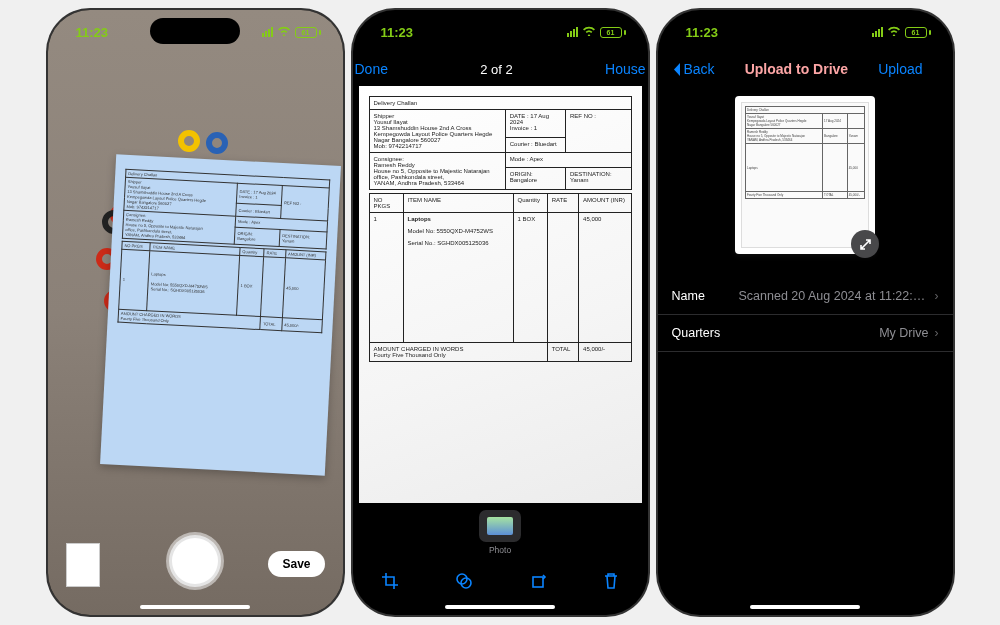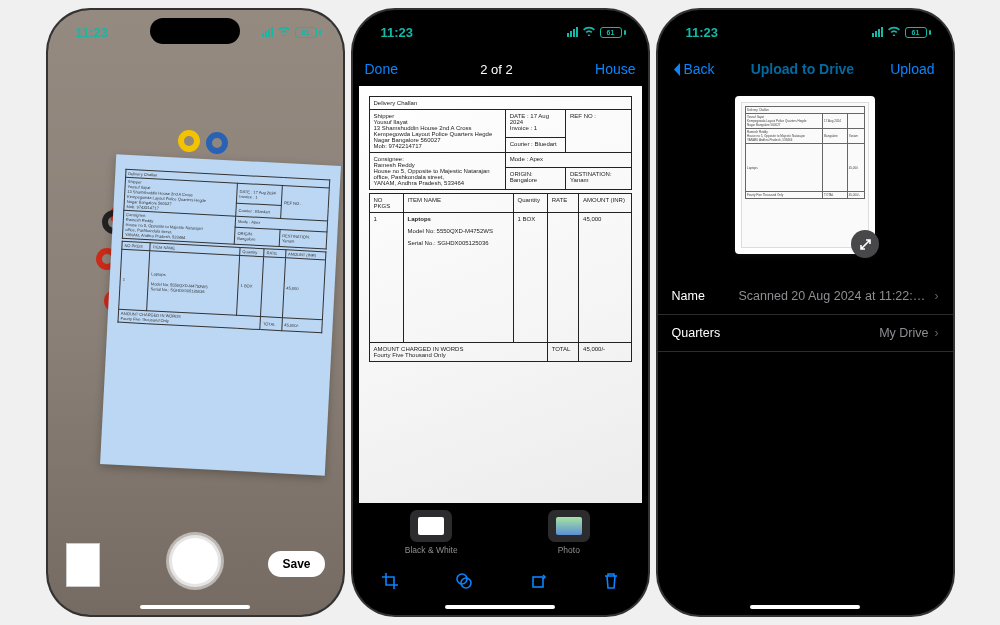--- a/index.html
+++ b/index.html
@@ -39,21 +39,21 @@
     top: 0; left: 0; right: 0;
     height: 44px;
     display: flex;
     justify-content: space-between;
     align-items: center;
     padding: 0 22px 0 28px;
     z-index: 40;
     font-size: 13px;
     font-weight: 600;
   }
-  .status-bar.light { color: #14b8a6; }
+  .status-bar.light { color: #84cc16; }
   .status-right { display:flex; align-items:center; gap:4px; font-size:11px; }
   .battery { display:inline-flex; align-items:center; gap:2px; }
   .bat-shell {
     width: 22px; height: 11px; border:1px solid currentColor; border-radius:3px;
     display:flex; align-items:center; padding:1px; font-size:7px; font-weight:700;
     justify-content:center;
   }
   .bat-tip { width:2px; height:5px; background: currentColor; border-radius:1px; }
   .bars { display:inline-flex; gap:1px; align-items:flex-end; }
   .bars i { width:2px; background: currentColor; display:block; }
@@ -102,21 +102,21 @@
   .save-pill {
     position:absolute; bottom:38px; right:18px;
     background:#fff; color:#000; font-size:12px; font-weight:600;
     padding:6px 14px; border-radius:14px;
   }
 
   
   .rev-top {
     position:absolute; top:44px; left:0; right:0; height:30px;
     display:flex; justify-content:space-between; align-items:center;
-    padding:0 12px; color:#0a84ff; font-size:14px; background:#000;
+    padding:0 2px; color:#0a84ff; font-size:14px; background:#000;
   }
   .rev-top .count { color:#fff; font-size:13px; }
   .doc-preview {
     position:absolute; top:76px; left:6px; right:6px; bottom:112px;
     background: linear-gradient(160deg,#fff 0%,#f5f5f5 60%,#ececec 100%);
     overflow:hidden; font-size:6px; color:#222; padding:10px;
   }
   .doc-preview table { border-collapse:collapse; width:100%; }
   .doc-preview td { border:1px solid #222; padding:3px 4px; vertical-align:top; }
   .filter-row {
@@ -139,26 +139,26 @@
   .filter span { font-size:8.5px; color:#8e8e93; }
   .filter.sel span { color:#0a84ff; }
   .tool-row {
     position:absolute; bottom:14px; left:0; right:0; height:36px;
     display:flex; justify-content:space-around; align-items:center; color:#0a84ff;
     font-size:16px;
   }
 
   
   .up-top {
-    position:absolute; top:44px; left:0; right:4px; height:30px;
+    position:absolute; top:44px; left:0; right:16px; height:30px;
     display:flex; justify-content:space-between; align-items:center;
     padding:0 14px; font-size:14px; background:#000;gap:10px;
   }
   .up-top .back { color:#0a84ff; display:flex; gap:3px; align-items:center; }
-  .up-top .title { color:#0369a1; font-weight:600; font-size:14px; }
+  .up-top .title { color:#fca5a5; font-weight:600; font-size:14px; }
   .up-top .upload { color:#0a84ff; }
   .preview-card {
     position:absolute; top:86px; left:50%; transform:translateX(-50%);
     width:140px; height:158px; background:#fff; border-radius:4px;
     padding:6px; box-shadow:0 2px 6px rgba(255,255,255,.06);
   }
   .preview-card .mini-doc {
     width:100%; height:100%; background:#fafafa; font-size:3px; color:#444;
     border:1px solid #ddd; padding:3px;
   }
@@ -425,26 +425,20 @@
           <span>Fourty Five Thousand Only</span>
         </td>
         <td>TOTAL</td>
         <td>45,000/-</td>
       </tr>
     </tbody>
       </table>
   </div>
 
   <div class="filter-row">
-    <div class="filter bw">
-      <div class="tile">
-          <div class="fake"></div>
-        </div>
-      <span>Black &amp; White</span>
-    </div>
     <div class="filter photo">
       <div class="tile">
           <div class="fake"></div>
         </div>
       <span>Photo</span>
     </div>
   </div>
 
   <div class="tool-row">
     <span><svg width="18" height="18" viewBox="0 0 18 18">

